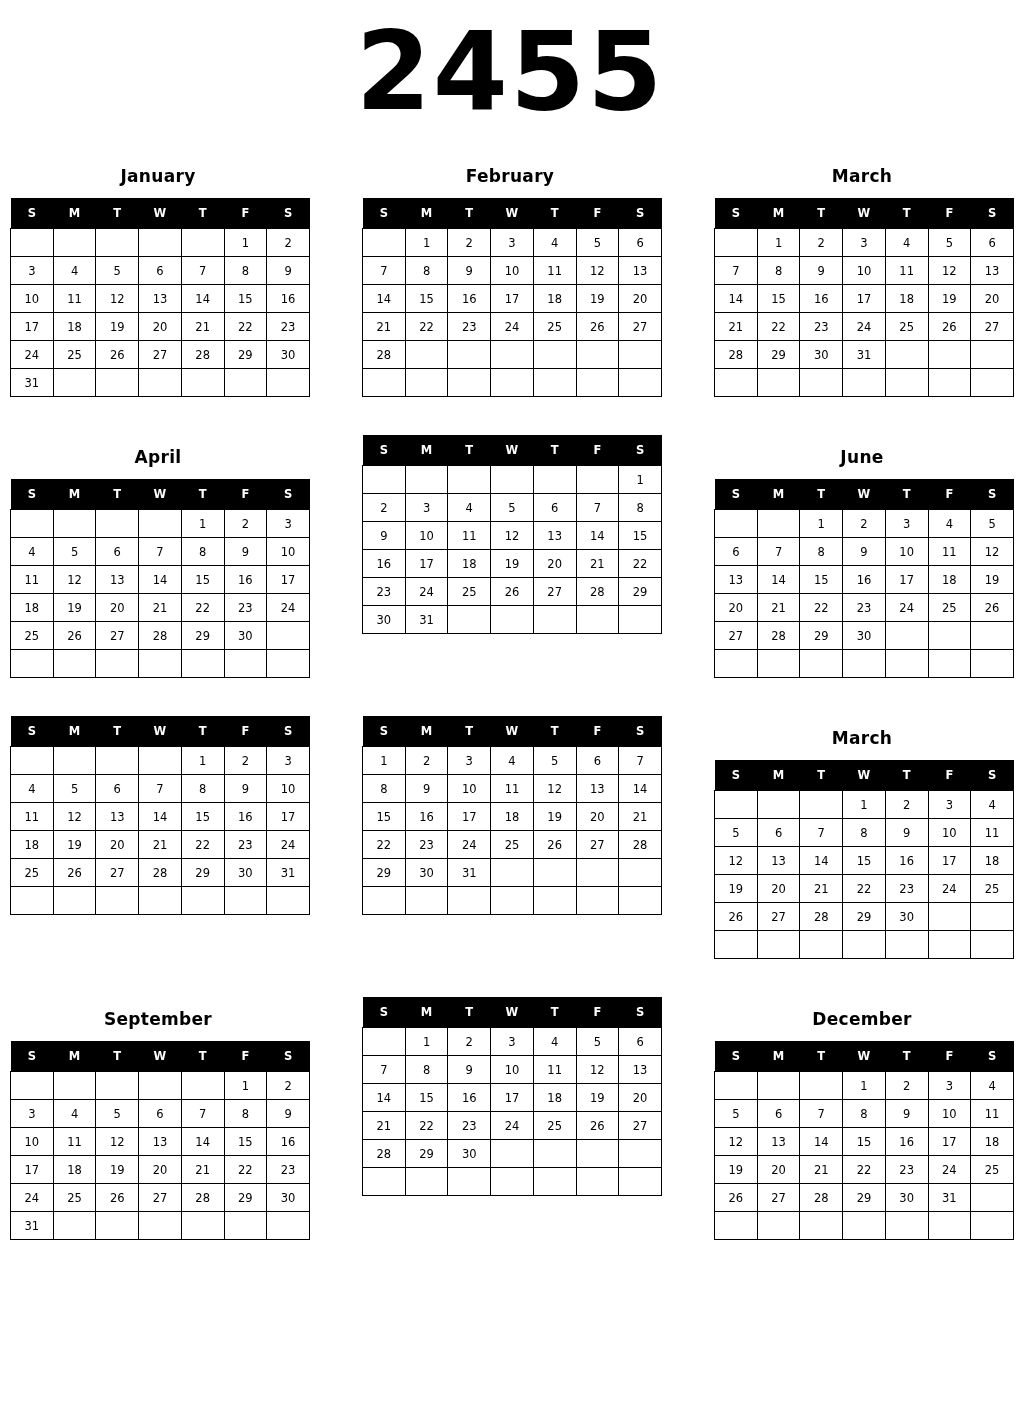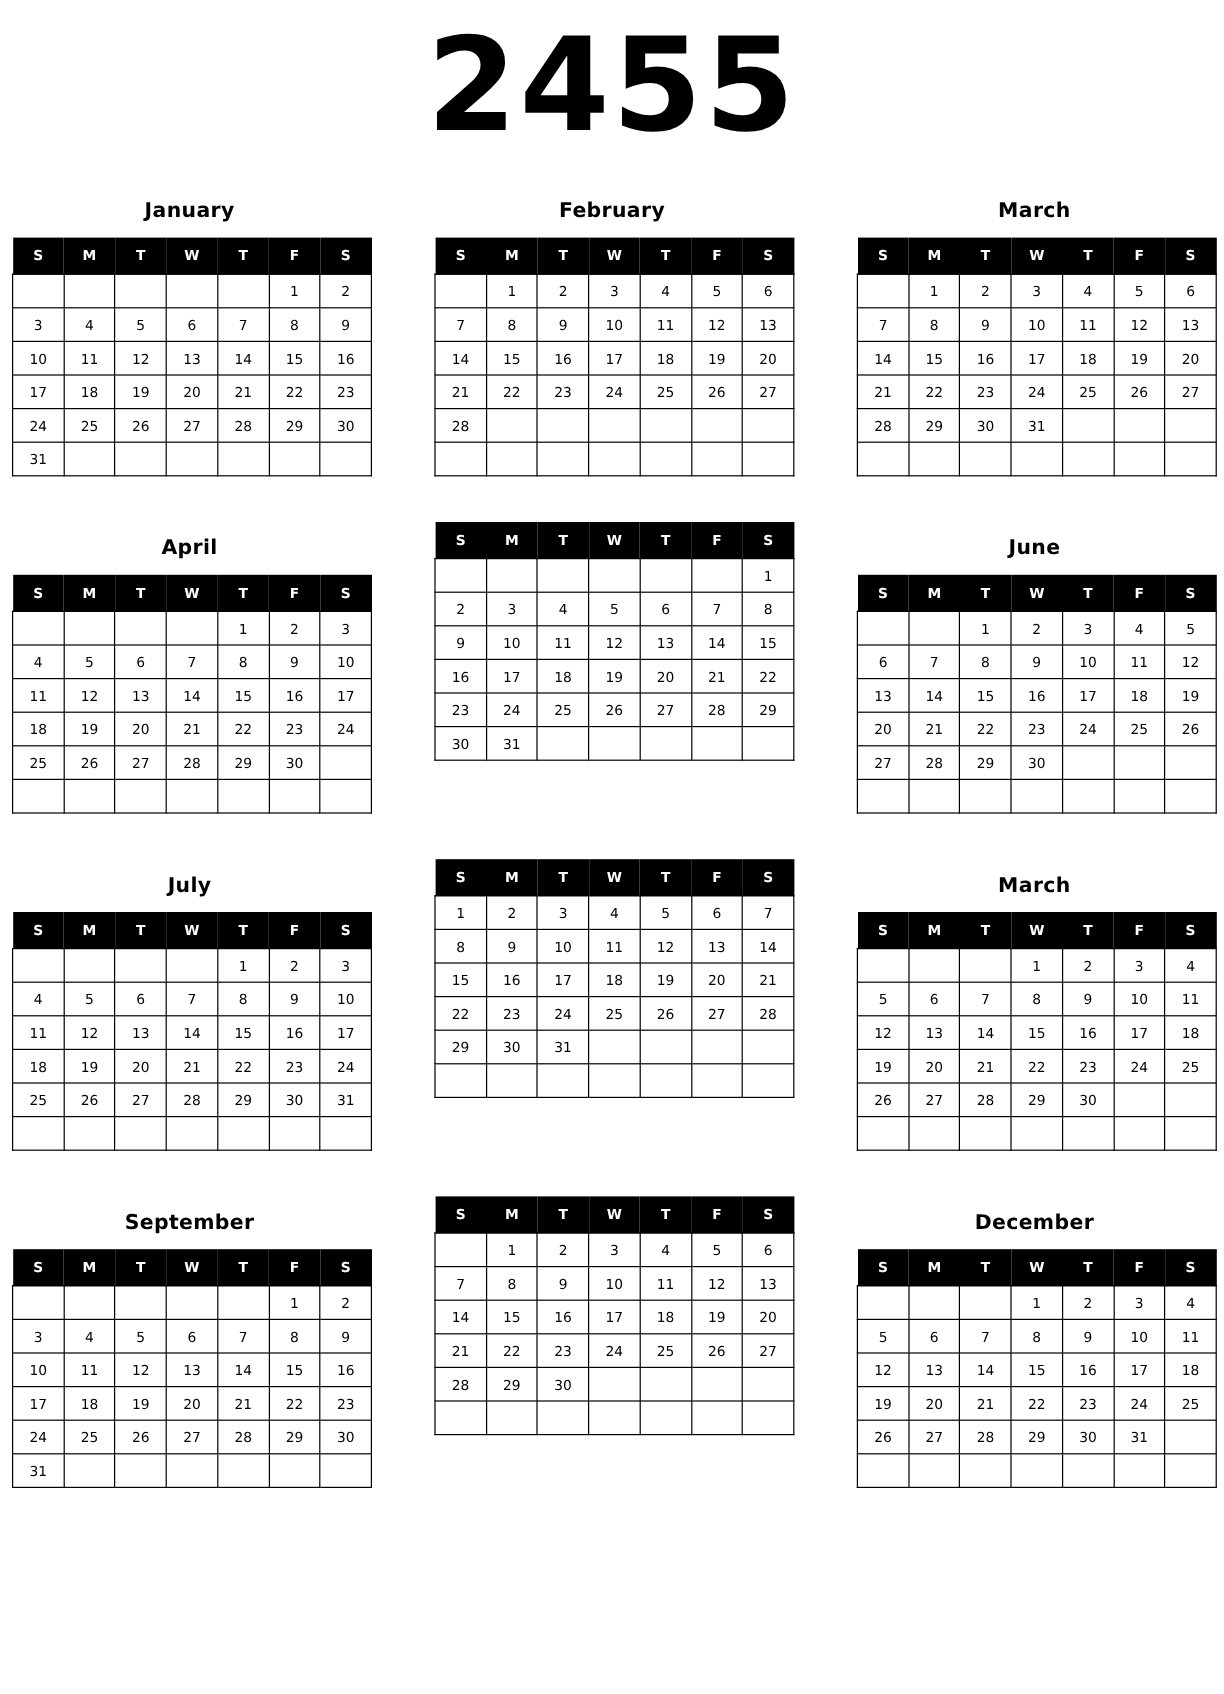--- a/index.html
+++ b/index.html
@@ -506,21 +506,20 @@
             <td class="empty"></td>
             <td class="empty"></td>
             <td class="empty"></td>
             <td class="empty"></td>
             <td class="empty"></td>
           </tr>
         </tbody>
       </table>
     </div>
     <div class="month-block">
-      <div class="month-name">July</div>
       <table class="month-table">
         <thead>
           <tr>
             <th>S</th>
             <th>M</th>
             <th>T</th>
             <th>W</th>
             <th>T</th>
             <th>F</th>
             <th>S</th>

